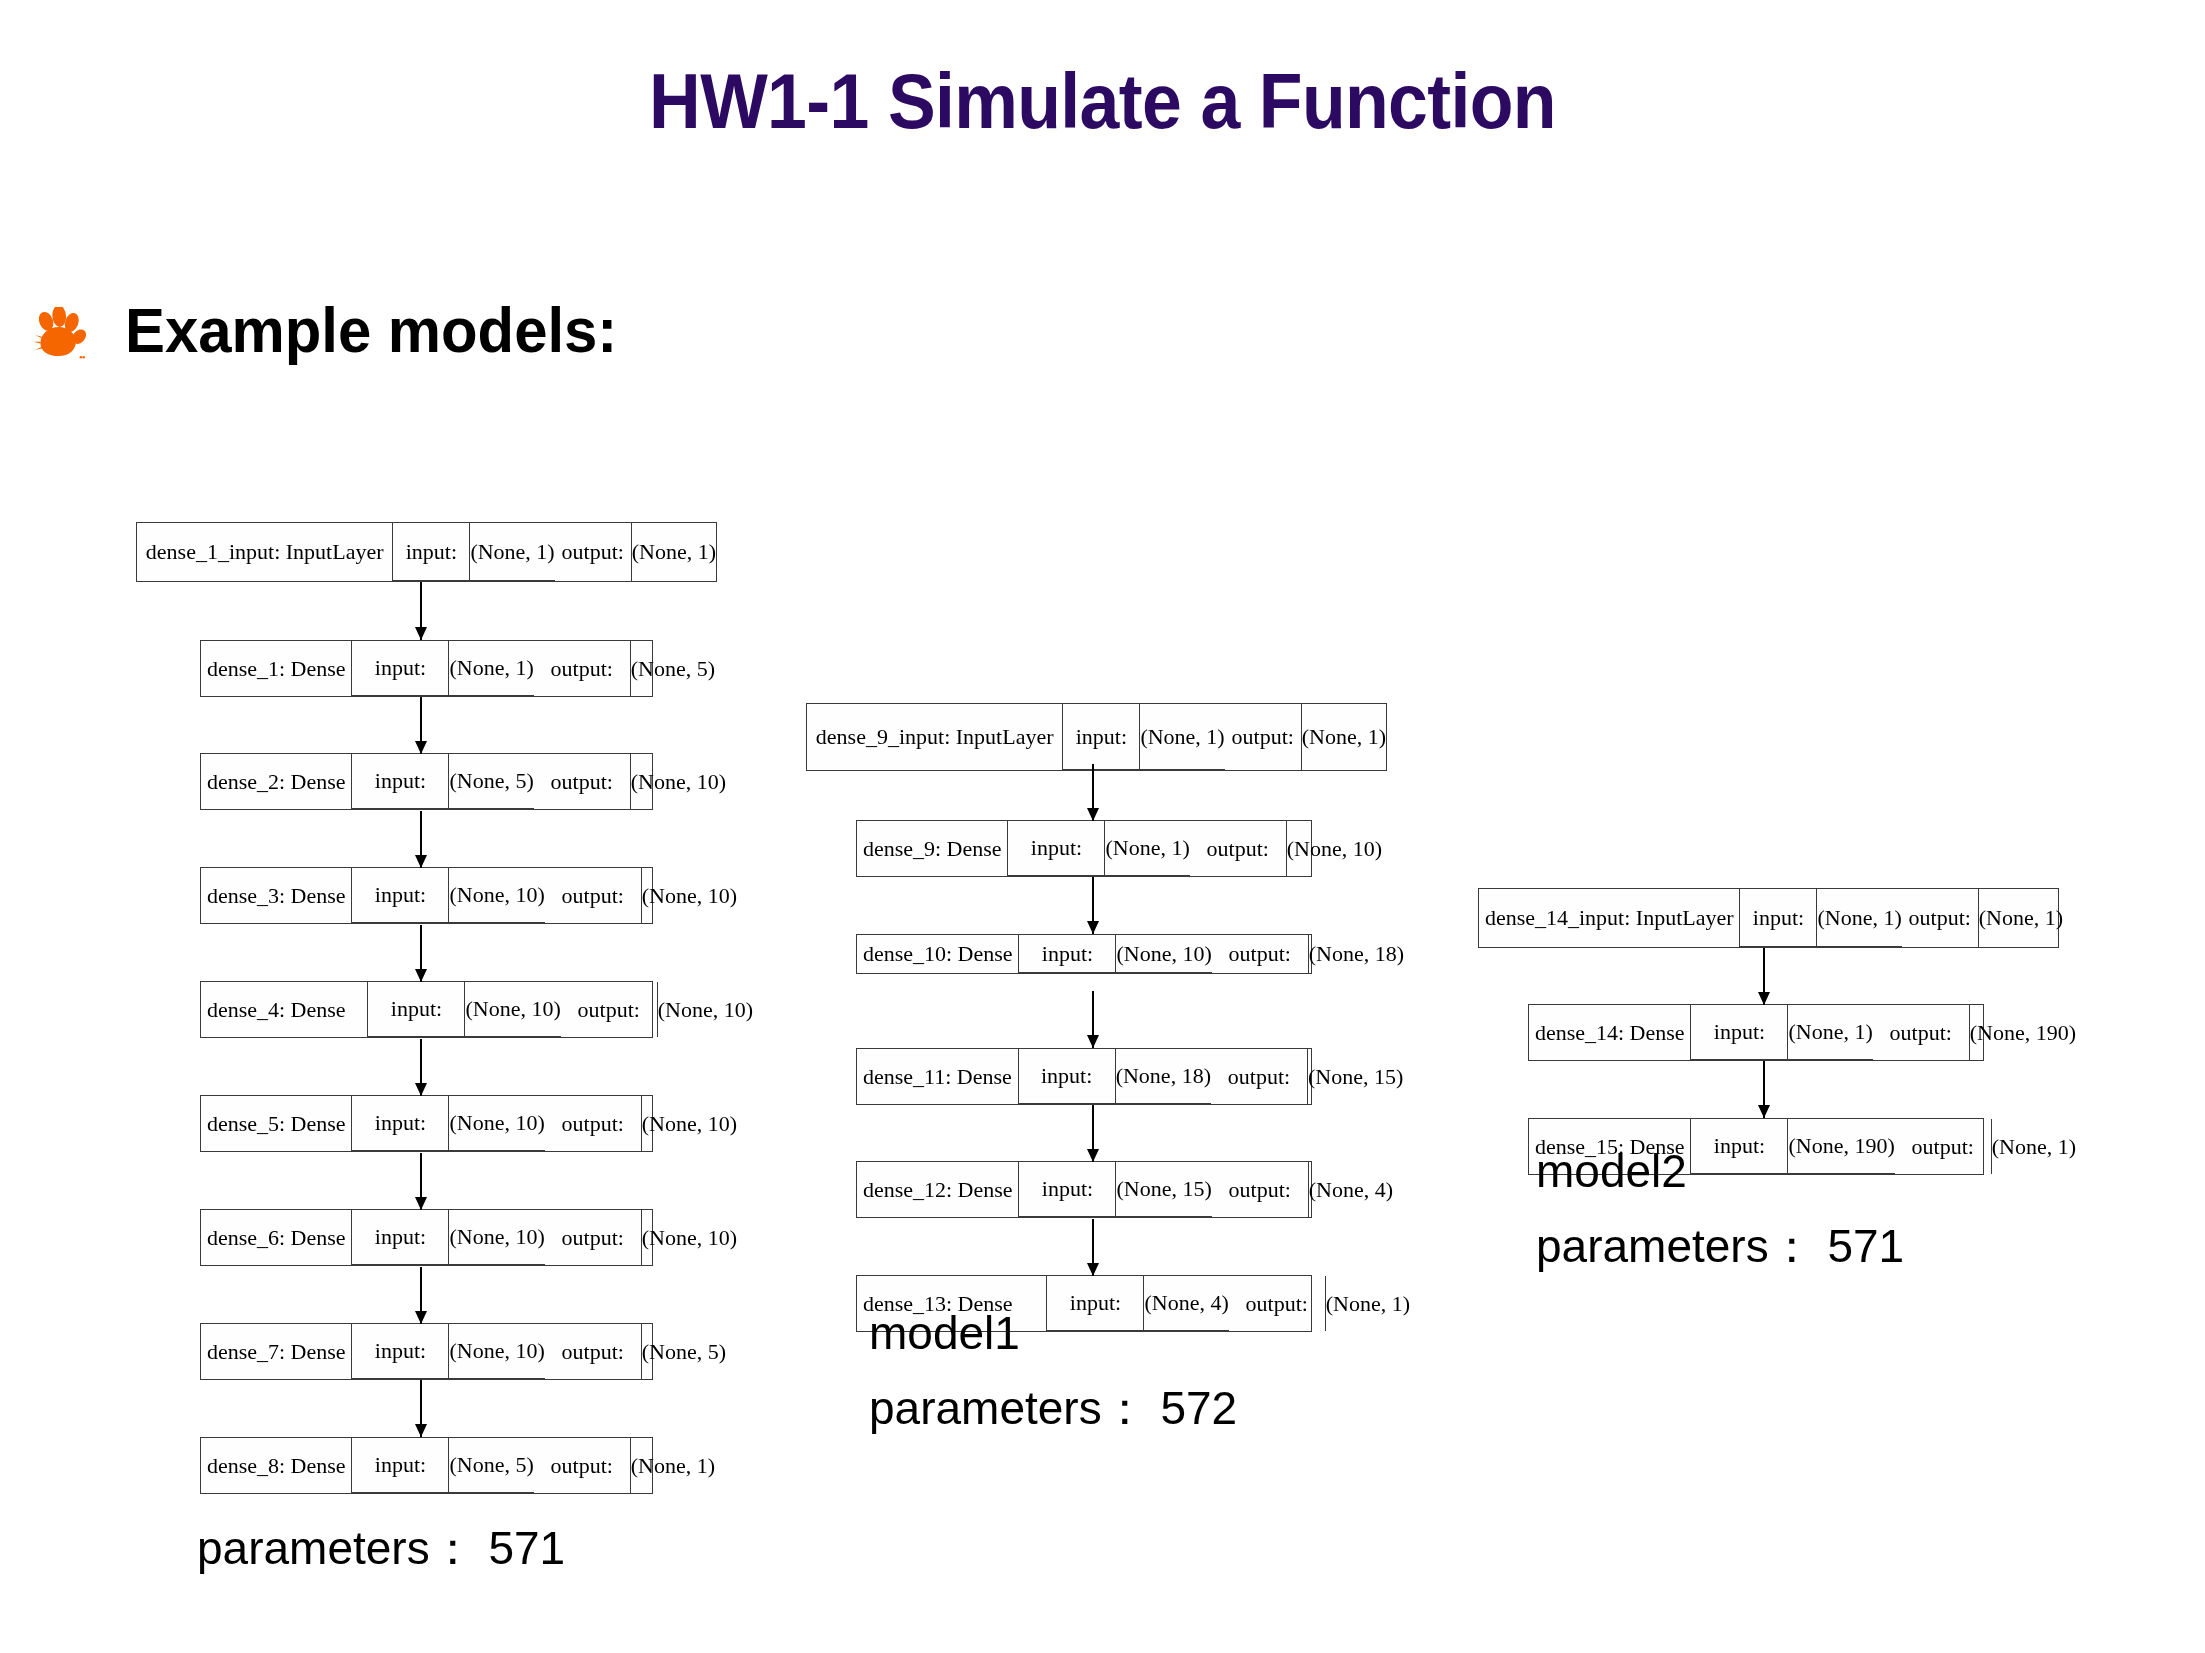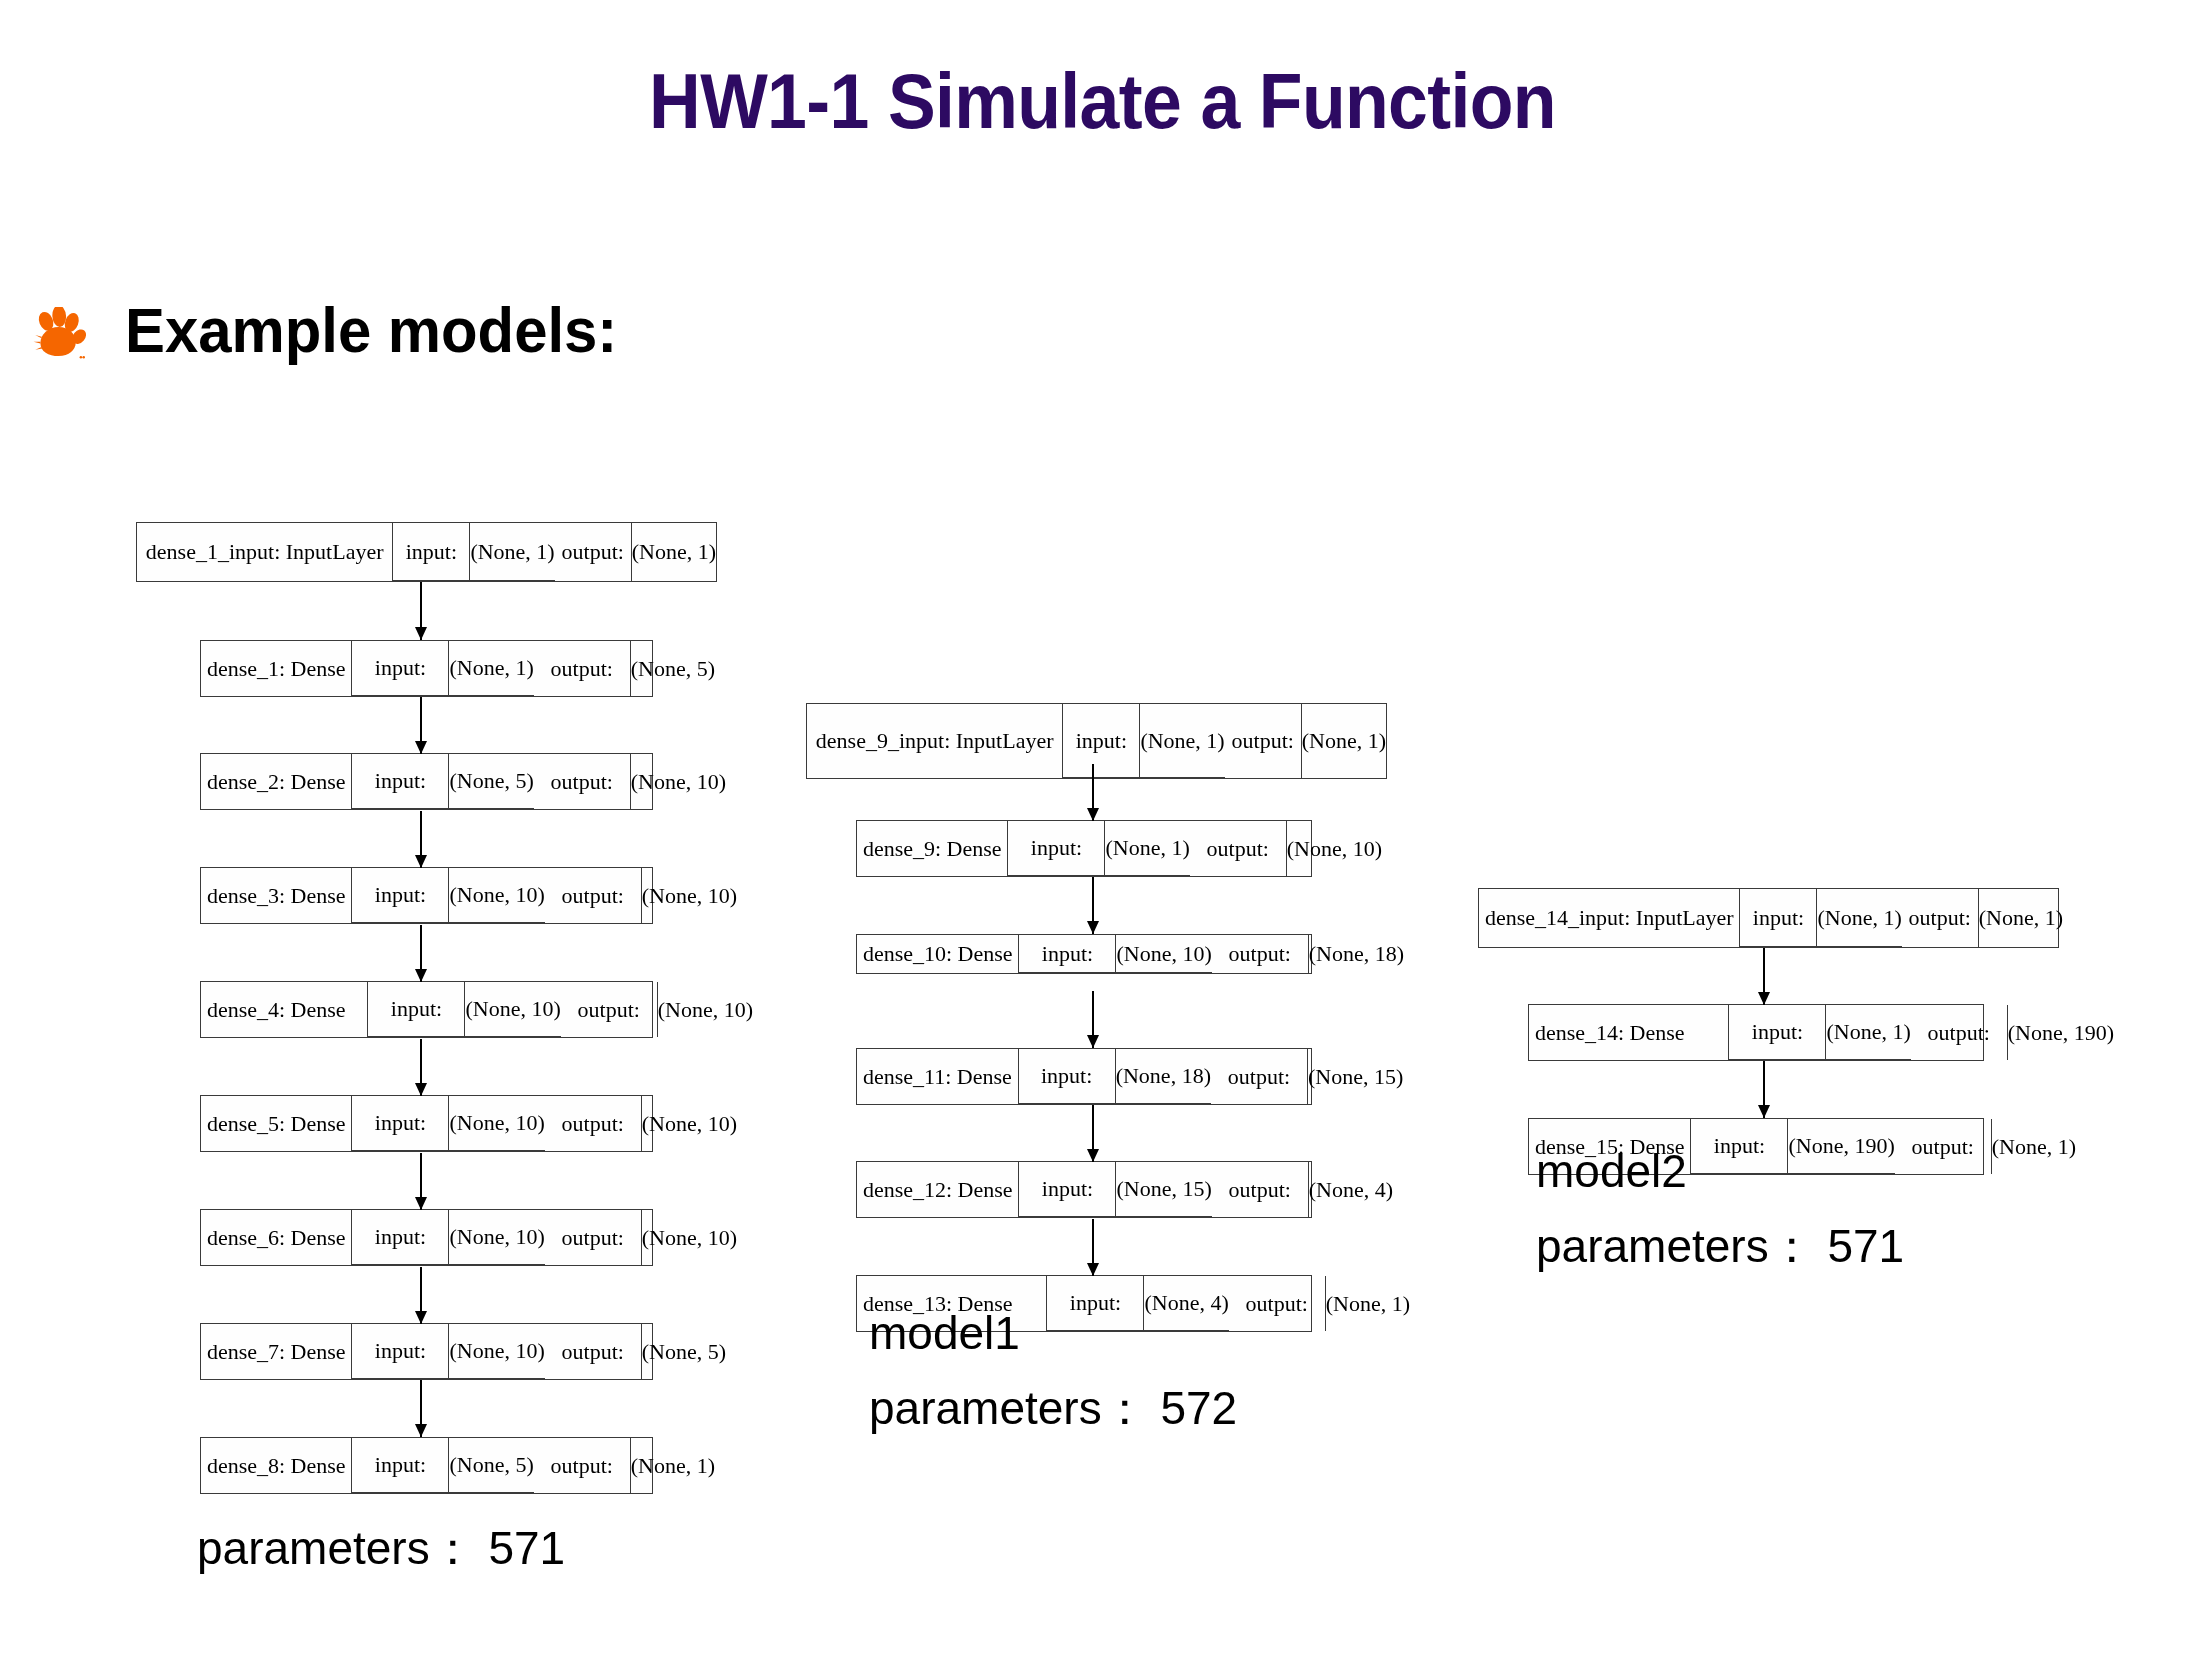--- a/index.html
+++ b/index.html
@@ -251,21 +251,21 @@
       <div class="shaft" style="height: 57px;"></div>
       <div class="head"></div>
     </div>
     <div class="arrow" style="left: 420px; top: 1380px; height: 57px; width: 2.2px;">
       <div class="shaft" style="height: 57px;"></div>
       <div class="head"></div>
     </div>
     <div class="model-caption" style="left: 197px; top: 1496px;">
       <div class="m-params">parameters：  571</div>
     </div>
-    <div class="node" style="left: 806px; top: 703px; width: 581px; height: 76px; font-size: 22px;">
+    <div class="node" style="left: 806px; top: 703px; width: 581px; height: 68px; font-size: 22px;">
       <div class="name-cell" style="width: 353px;">dense_9_input: InputLayer</div>
       <div class="io-grid">
         <div class="io-row top">
           <div class="io-label" style="width: 77px;">input:</div>
           <div class="io-value">(None, 1)</div>
         </div>
         <div class="io-row ">
           <div class="io-label" style="width: 77px;">output:</div>
           <div class="io-value">(None, 1)</div>
         </div>
@@ -366,21 +366,21 @@
         <div class="io-row top">
           <div class="io-label" style="width: 77px;">input:</div>
           <div class="io-value">(None, 1)</div>
         </div>
         <div class="io-row ">
           <div class="io-label" style="width: 77px;">output:</div>
           <div class="io-value">(None, 1)</div>
         </div>
       </div>
     </div>
-    <div class="node" style="left: 1528px; top: 1004px; width: 456px; height: 57px; font-size: 22px; gap: 38px;">
+    <div class="node" style="left: 1528px; top: 1004px; width: 456px; height: 57px; font-size: 22px;">
       <div class="name-cell" style="width: 235px;">dense_14: Dense</div>
       <div class="io-grid">
         <div class="io-row top">
           <div class="io-label" style="width: 97px;">input:</div>
           <div class="io-value">(None, 1)</div>
         </div>
         <div class="io-row ">
           <div class="io-label" style="width: 97px;">output:</div>
           <div class="io-value">(None, 190)</div>
         </div>

